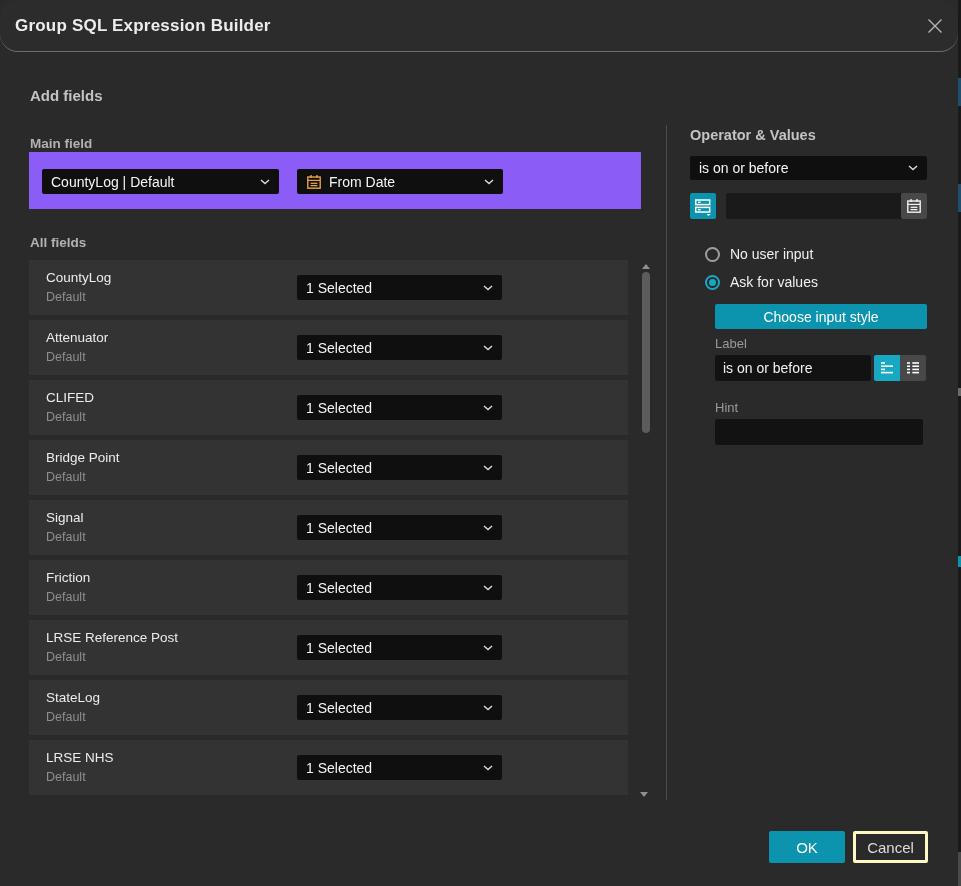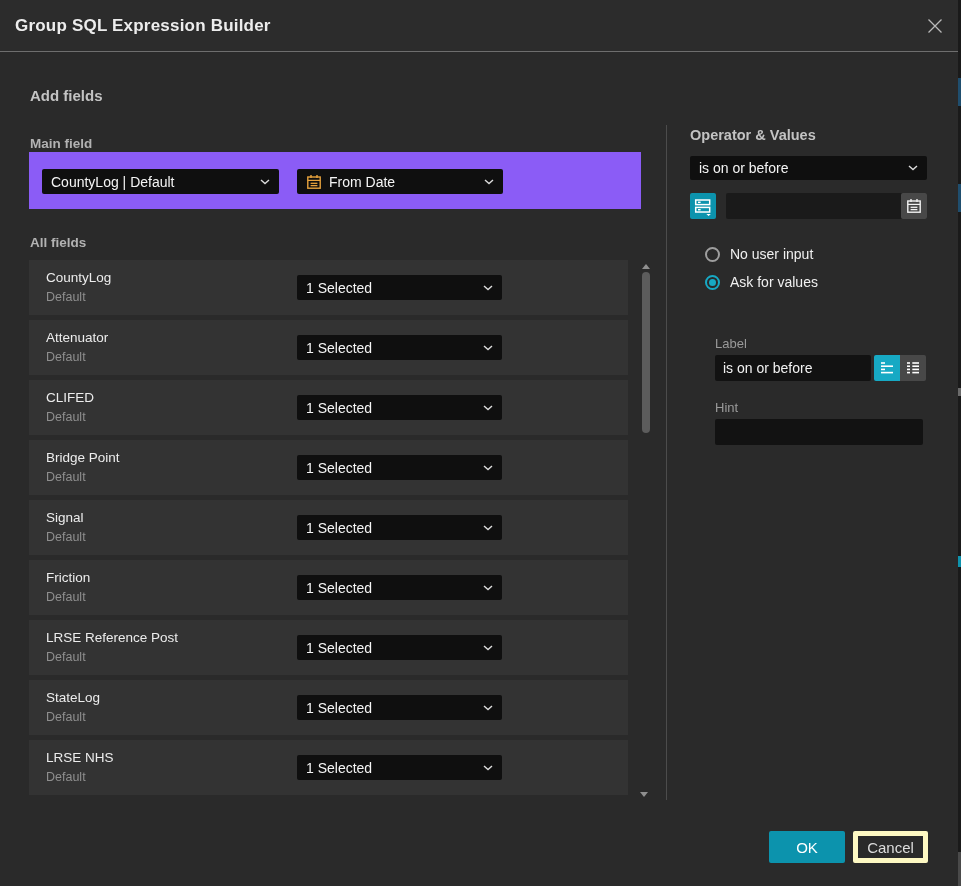--- a/index.html
+++ b/index.html
@@ -19,21 +19,21 @@
   .backdrop .b2 { position:absolute; left:0; top:184px; width:3px; height:28px; background:#1f4e6e; }
   .backdrop .b3 { position:absolute; left:0; top:388px; width:3px; height:8px;  background:#6b6b6b; }
   .backdrop .b4 { position:absolute; left:0; top:556px; width:3px; height:11px; background:#0e93ad; }
   .backdrop .b5 { position:absolute; left:0; top:852px; width:3px; height:34px; background:#4a4a4a; }
 
   
   .dialog { position:absolute; left:0; top:0; width:958px; height:886px; background:#2a2a2a; }
 
   .titlebar {
     position:absolute; left:0; top:0; width:958px; height:52px;
-    background:#2c2c2c; border-bottom:1px solid #6e6e6e;
+    background:#2c2c2c; border-bottom:1px solid #6e6e6e;border-radius:18px;
   }
   .title {
     position:absolute; left:15px; top:0; height:52px; line-height:52px;
     font-size:17px; font-weight:700; color:#ededed; letter-spacing:.2px;
   }
   .close-btn {
     position:absolute; left:920px; top:11px; width:30px; height:30px;
     display:flex; align-items:center; justify-content:center; cursor:pointer;
   }
 
@@ -102,21 +102,21 @@
     content:""; position:absolute; left:2px; top:2px; width:7px; height:7px;
     border-radius:50%; background:#17a9c4;
   }
   .radio-label { margin-left:10px; font-size:14px; color:#f0f0f0; }
 
   .btn {
     position:absolute; display:flex; align-items:center; justify-content:center;
     font-size:14px; border-radius:2px; cursor:pointer;
   }
   .btn.primary { background:#0c93ad; color:#ffffff; }
-  .btn.outline { background:transparent; border:5px solid #fef9c3; color:#dddddd; }
+  .btn.outline { background:transparent; border:3px solid #fef9c3; color:#dddddd; }
 
   .small-label { position:absolute; font-size:13px; color:#9a9a9a; }
 
   .style-toggle { position:absolute; left:874px; top:355px; display:flex; }
   .style-toggle .tbtn {
     width:26px; height:26px; display:flex; align-items:center; justify-content:center;
     cursor:pointer;
   }
   .style-toggle .tbtn.active { background:#17a9c4; border-radius:2px 0 0 2px; }
   .style-toggle .tbtn.idle { background:#484848; border-radius:0 2px 2px 0; }
@@ -319,20 +319,21 @@
     <div class="radio-row" style="top:246px;">
       <div class="radio-circle"></div>
       <div class="radio-label">No user input</div>
     </div>
 
     <div class="radio-row" style="top:274px;">
       <div class="radio-circle selected"></div>
       <div class="radio-label">Ask for values</div>
     </div>
 
+    <div class="btn primary" style="left:715px; top:304px; width:212px; height:25px;">Choose input style</div>
 
     <div class="small-label" style="left:715px; top:336px;">Label</div>
 
     <div class="text-input" style="left:715px; top:355px; width:156px; height:26px;">
       <span>is on or before</span>
     </div>
 
     <div class="style-toggle">
       <div class="tbtn active">
         <svg width="26" height="26" viewBox="0 0 26 26">

